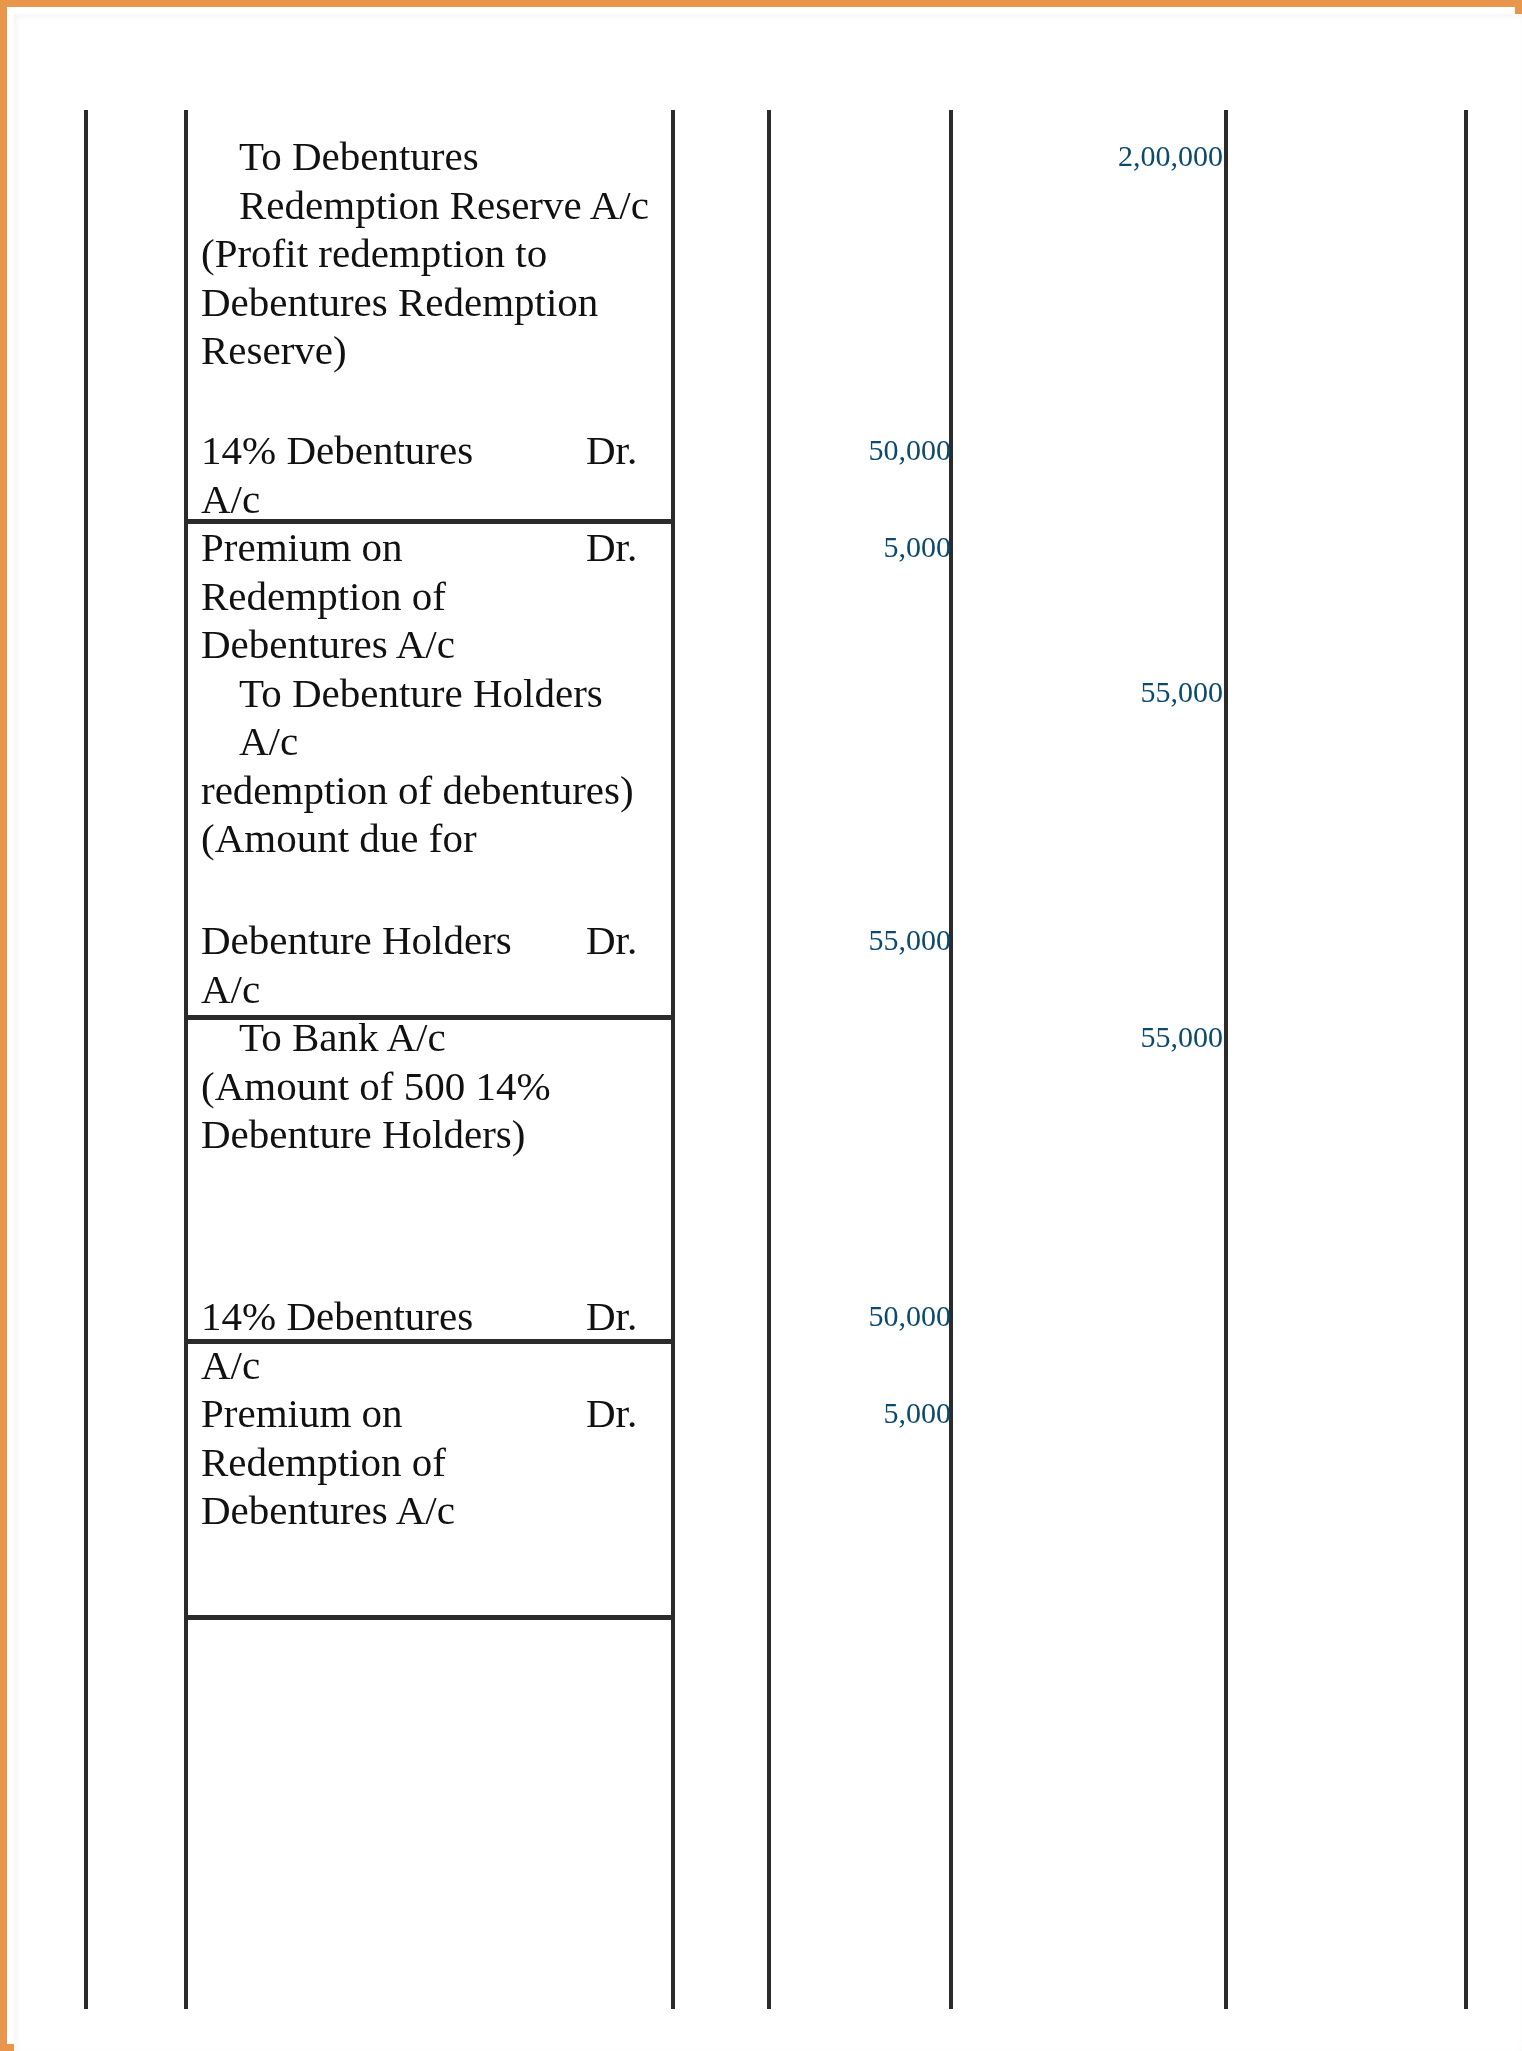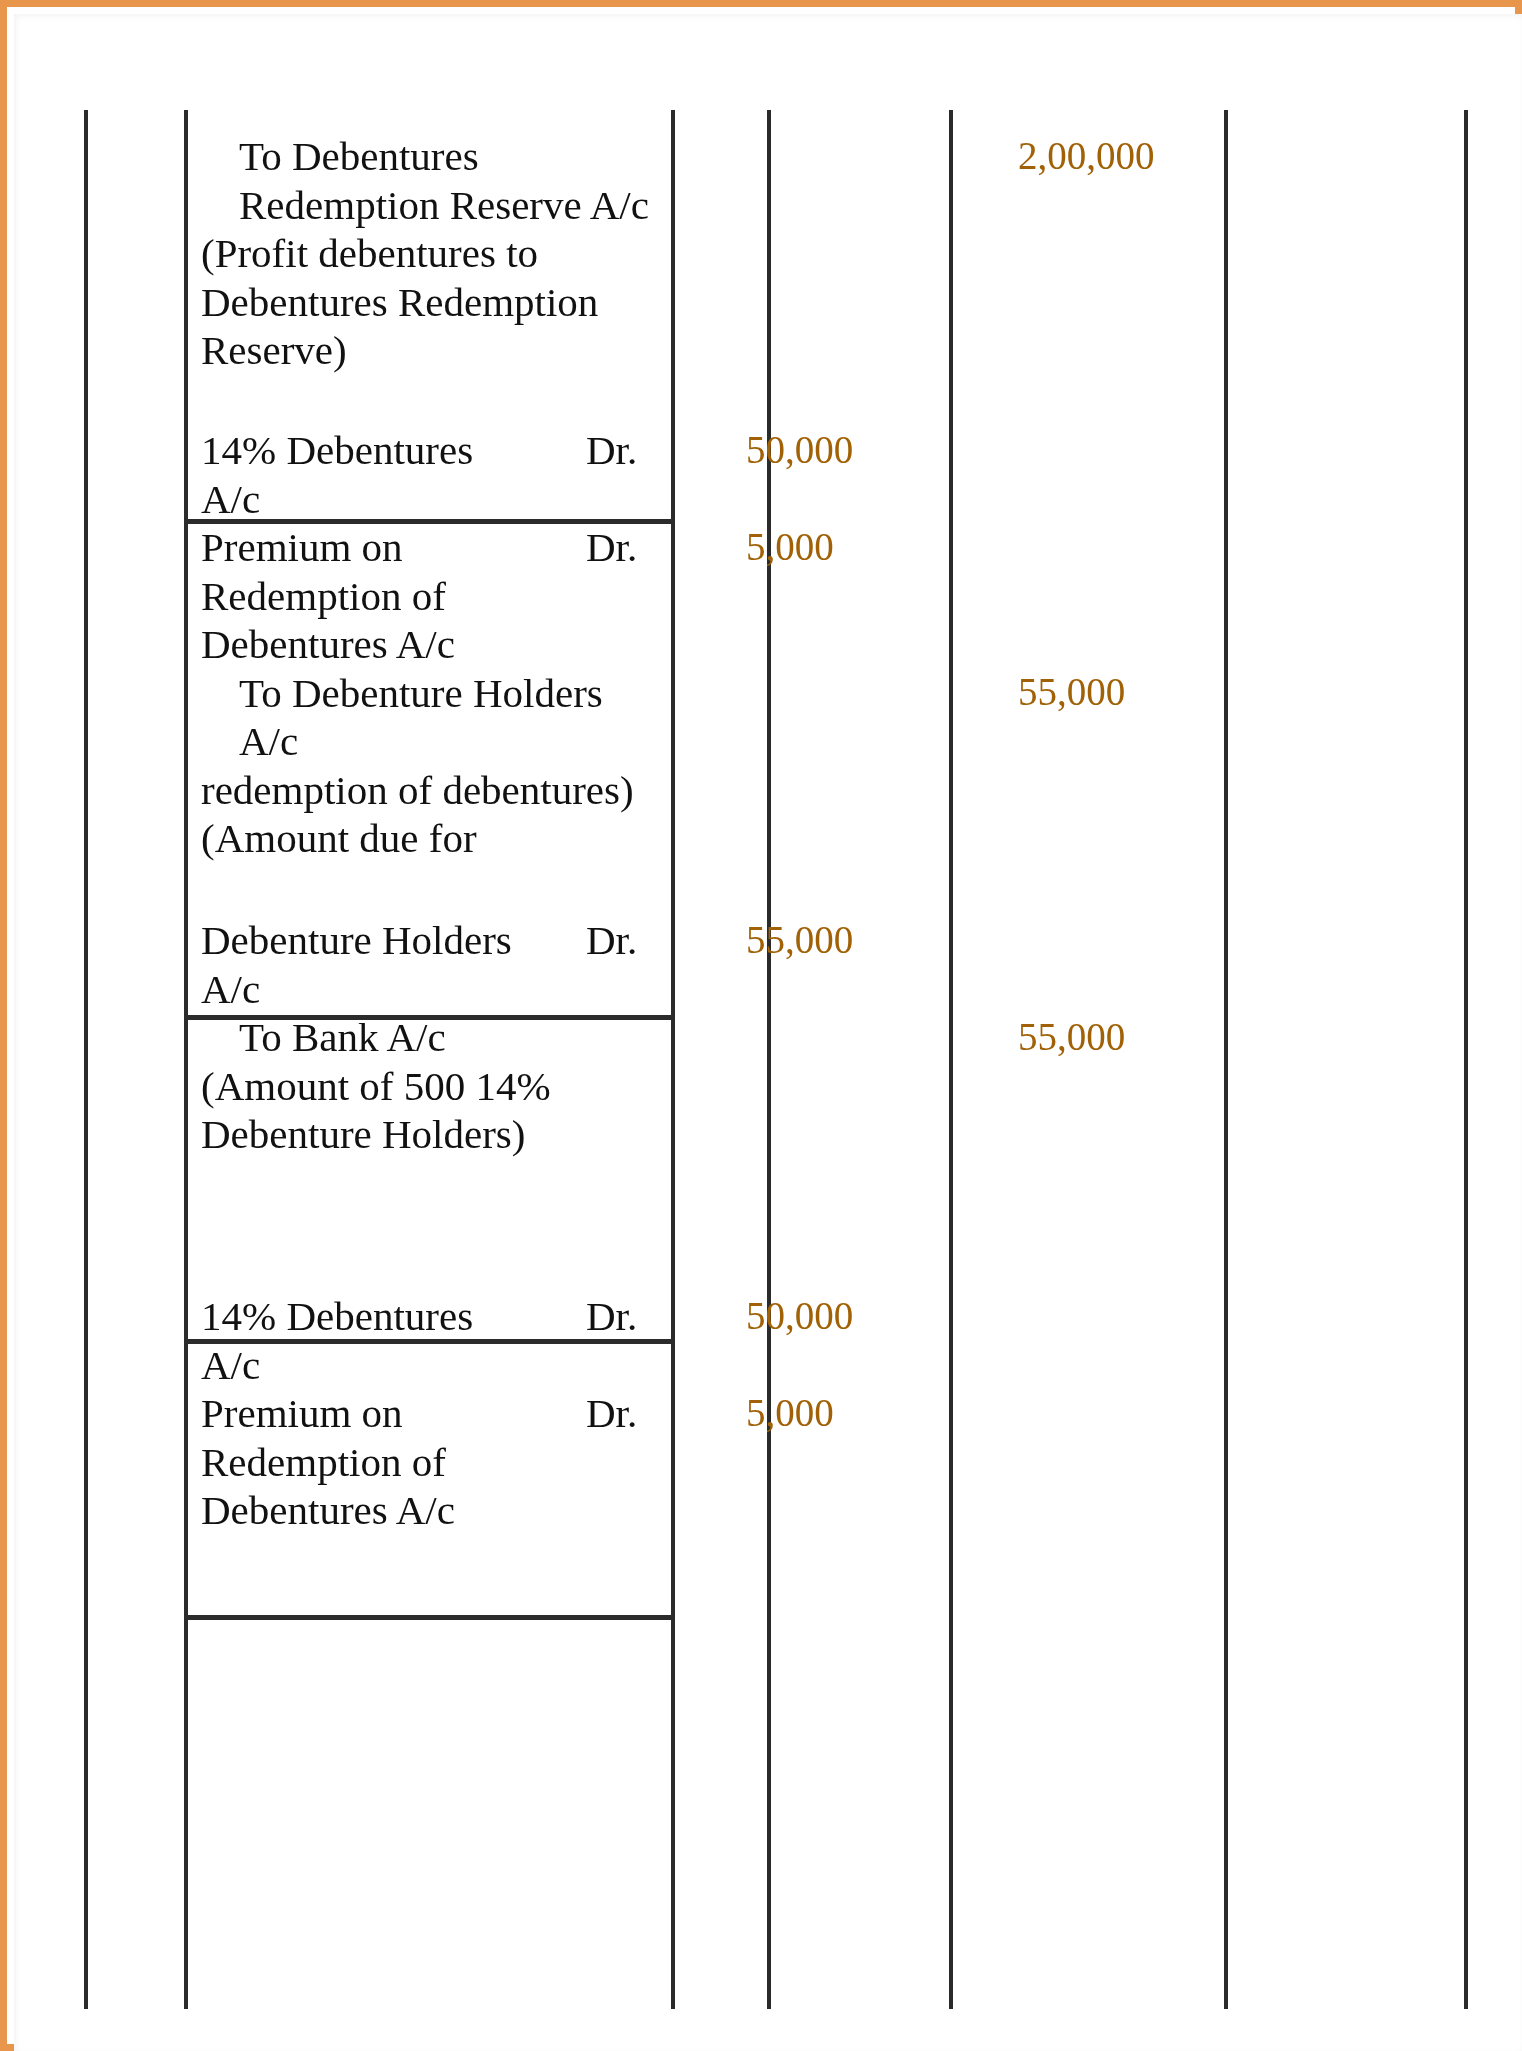--- a/index.html
+++ b/index.html
@@ -71,24 +71,24 @@
     width: 85px;
     text-align: left;
     font-size: 41px;
     line-height: 48.5px;
     color: #111111;
   }
 
   .amount {
     position: absolute;
     width: 205px;
-    text-align: left;
-    font-size: 39px;
+    text-align: right;
+    font-size: 30px;
     line-height: 48.5px;
-    color: #a16207;
+    color: #0c4a6e;
   }
   .amount.debit { left: 720px; }
   .amount.credit { left: 992px; }
 
   .datecell {
     position: absolute;
     left: 58px;
     width: 95px;
     text-align: center;
     font-size: 41px;
@@ -113,21 +113,21 @@
       <div class="vline" style="left:1438px; top:96px; height:1899px;"></div>
 
       <div class="hline" style="left:158px; top:505px; width:491px;"></div>
       <div class="hline" style="left:158px; top:1001px; width:491px;"></div>
       <div class="hline" style="left:158px; top:1325px; width:491px;"></div>
       <div class="hline" style="left:158px; top:1601px; width:491px;"></div>
 
       <div class="particulars" style="top:118px;">
         <span class="ln ind">To Debentures</span>
         <span class="ln ind">Redemption Reserve A/c</span>
-        <span class="ln">(Profit debentures to</span>
+        <span class="ln">(Profit redemption to</span>
         <span class="ln">Debentures Redemption</span>
         <span class="ln">Reserve)</span>
       </div>
       <div class="amount credit" style="top:118px;">2,00,000</div>
 
       <div class="particulars" style="top:412px;">
         <span class="ln">14% Debentures</span>
         <span class="ln">A/c</span>
         <span class="ln">Premium on</span>
         <span class="ln">Redemption of</span>

